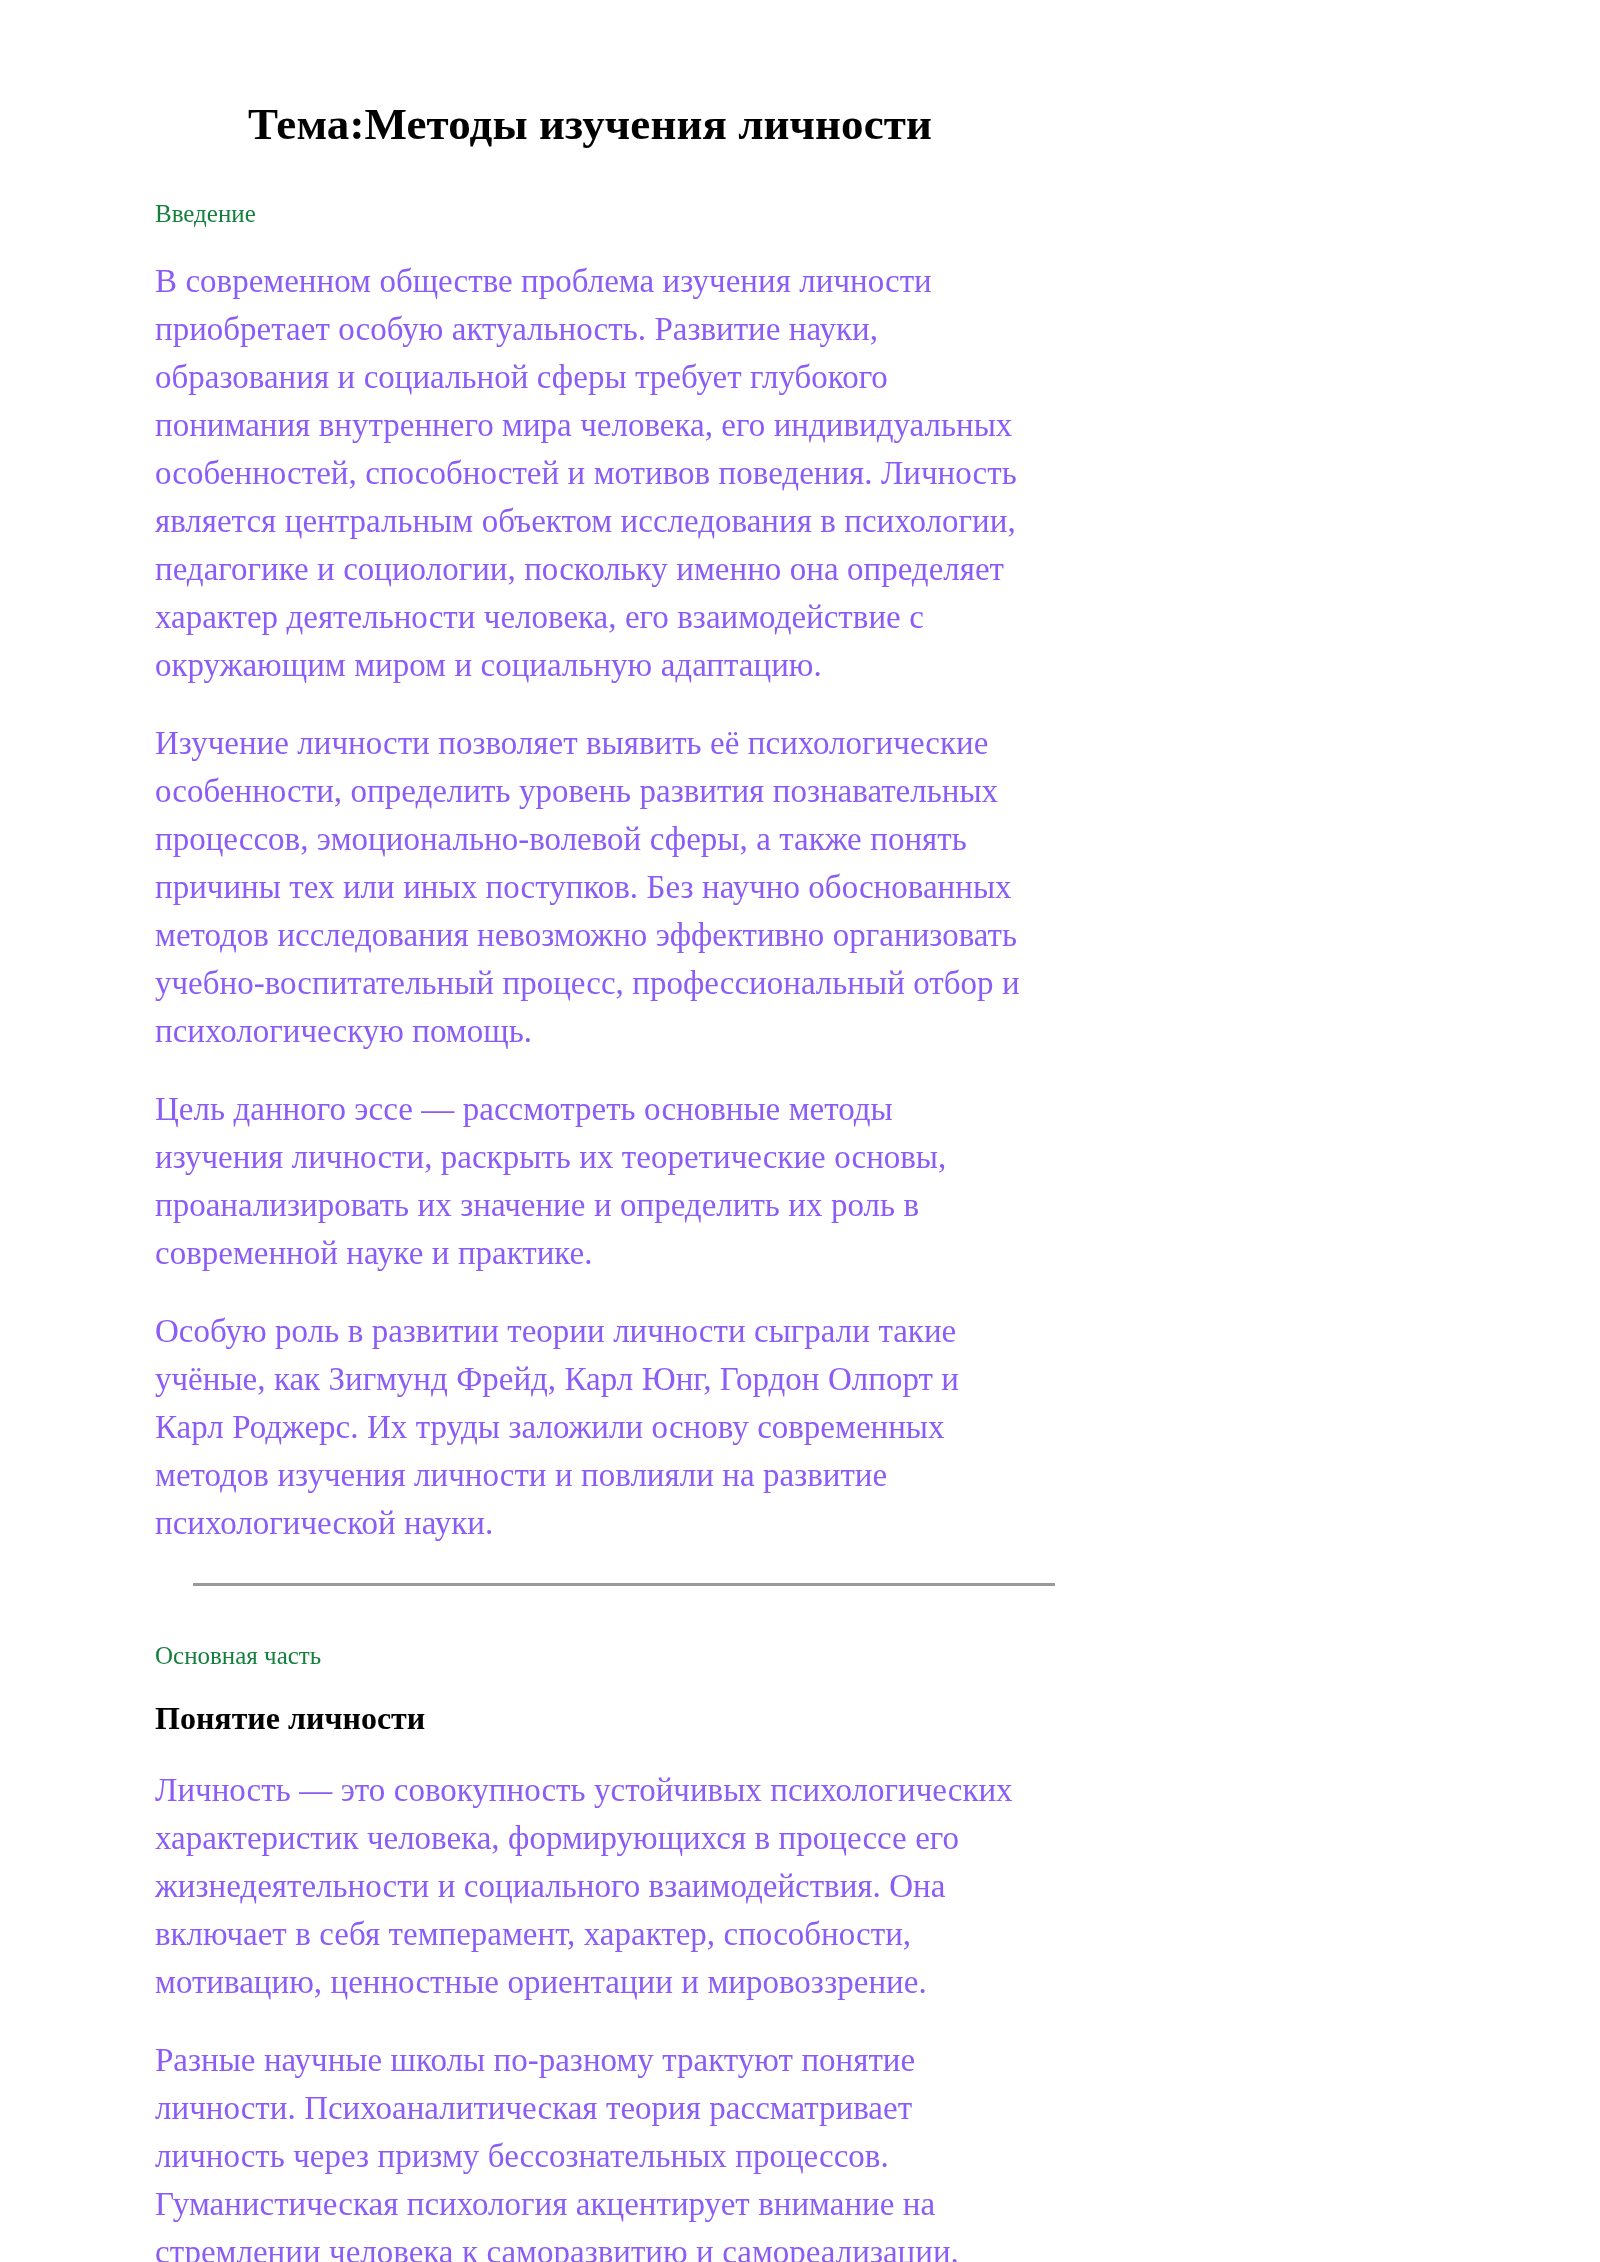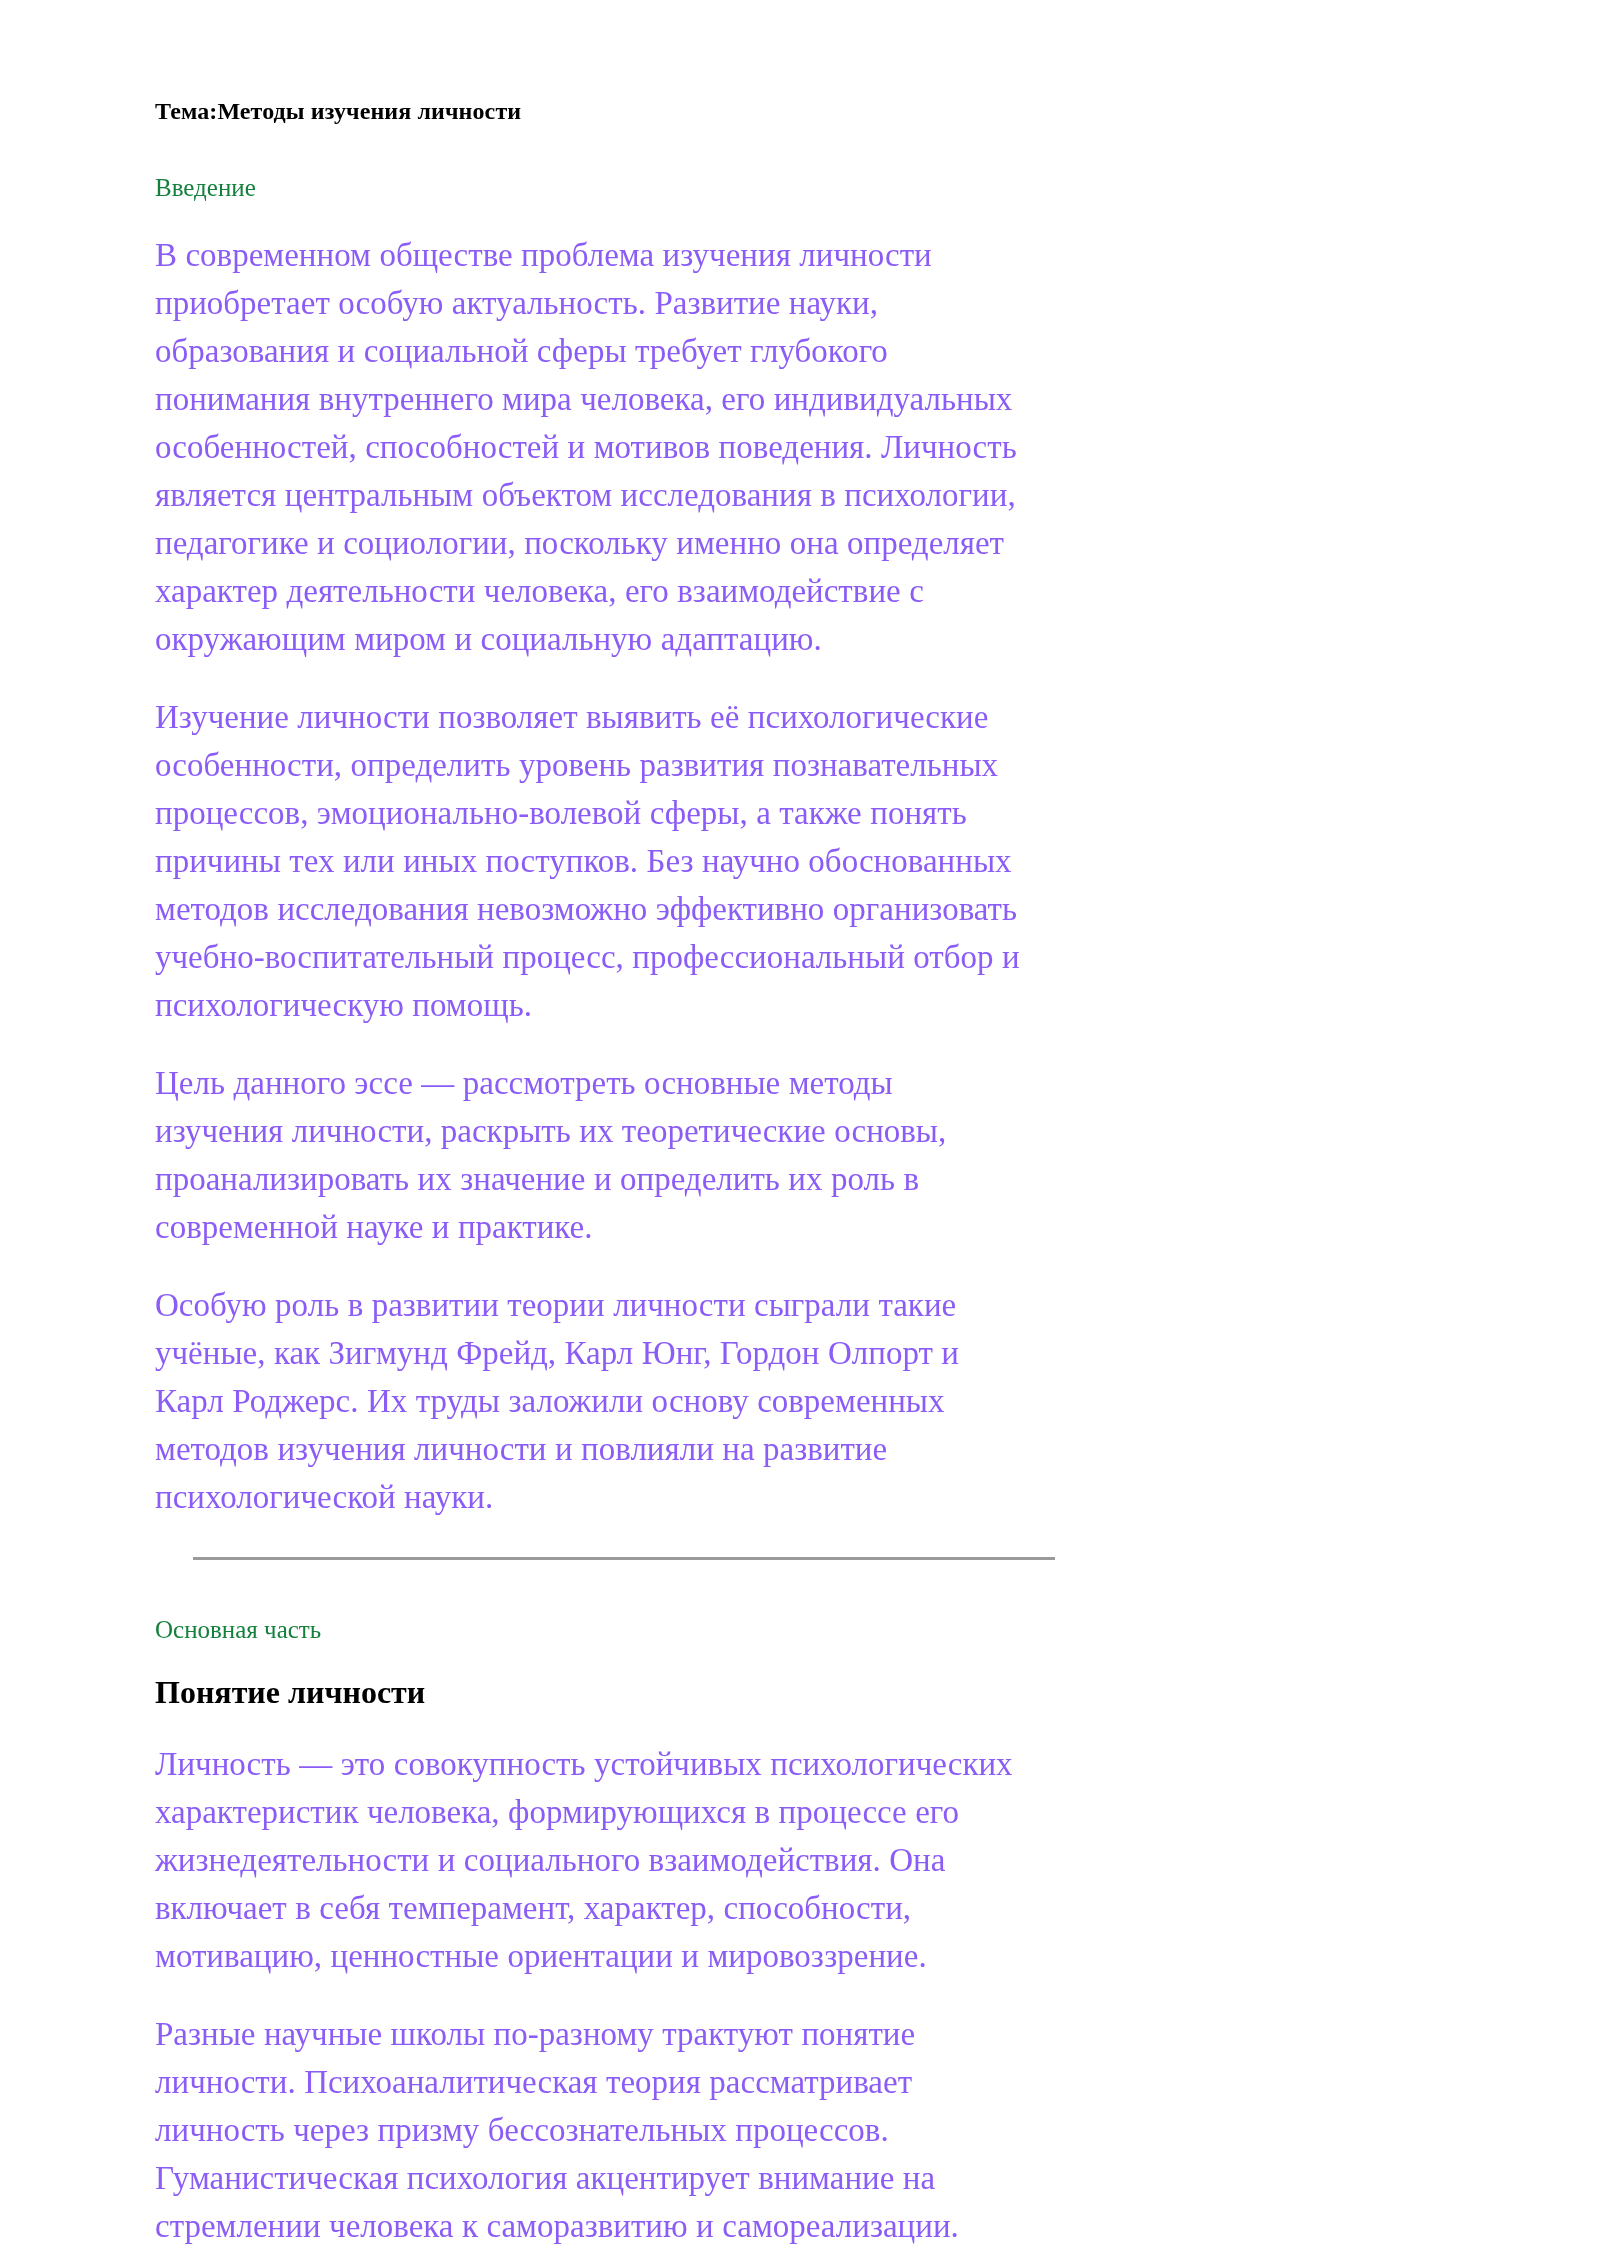--- a/index.html
+++ b/index.html
@@ -22,23 +22,23 @@
     box-sizing: border-box;
   }
   .content {
     position: absolute;
     left: 155px;
     top: 96px;
     width: 870px;
   }
   .doc-title {
     font-family: "Liberation Serif", "DejaVu Serif", serif;
-    font-size: 24px;
+    font-size: 45px;
     font-weight: bold;
-    text-align: left;
+    text-align: center;
     line-height: 1.25;
     margin: 0 0 46px 0;
     letter-spacing: 0.1px;
     color: #000000;
   }
   .h2 {
     font-family: "Liberation Serif", "DejaVu Serif", serif;
     font-size: 25px;
     font-weight: normal;
     line-height: 1.3;

